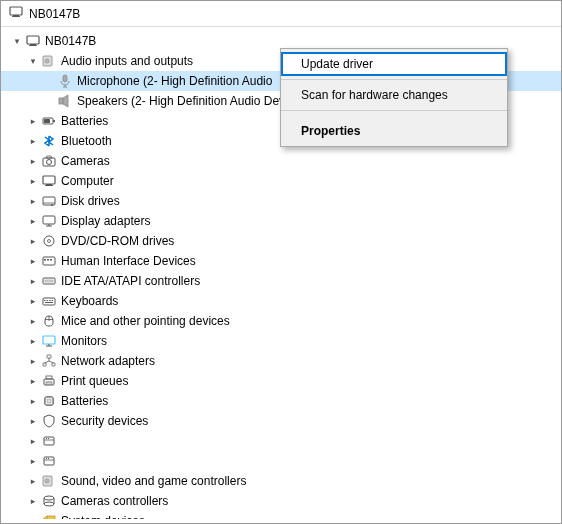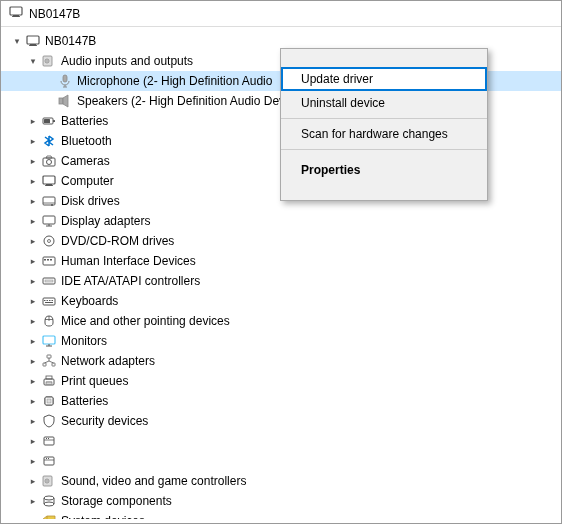--- a/index.html
+++ b/index.html
@@ -73,26 +73,26 @@
     }
     .tree-item .item-label {
       font-size: 12px;
       color: #000;
     }
     
     .context-menu {
       position: absolute;
       top: 48px;
       left: 280px;
-      width: 208px;
+      width: 228px;
       background: #f0f0f0;
       border: 1px solid #aaa;
       box-shadow: 3px 3px 6px rgba(0,0,0,0.3);
       z-index: 100;
-      padding: 18px 0;
+      padding: 3px 0;
     }
     .context-menu-item {
       padding: 5px 20px;
       font-size: 12px;
       color: #000;
       cursor: pointer;
       display: block;
     }
     .context-menu-item.highlighted {
       background: #fff;
@@ -462,38 +462,37 @@
           <span style="font-size:9px;color:#555;">▸</span>
         </span>
         <span class="item-icon">
           <svg width="14" height="14" viewBox="0 0 14 14">
             <ellipse cx="7" cy="4" rx="5" ry="2" fill="none" stroke="#555" stroke-width="1"></ellipse>
             <line x1="2" y1="4" x2="2" y2="10" stroke="#555" stroke-width="1"></line>
             <line x1="12" y1="4" x2="12" y2="10" stroke="#555" stroke-width="1"></line>
             <ellipse cx="7" cy="10" rx="5" ry="2" fill="none" stroke="#555" stroke-width="1"></ellipse>
           </svg>
         </span>
-        <span class="item-label">Storage components</span>
+        <span class="item-label">Cameras controllers</span>
       </div>
       <div class="tree-item">
         <span style="width:16px" class="indent"></span>
         <span class="expand-icon">
           <span style="font-size:9px;color:#555;">▸</span>
         </span>
         <span class="item-icon">
           <svg width="14" height="14" viewBox="0 0 14 14">
             <path d="M1 10 L1 5 L5 2 L13 2 L13 10 Z" fill="#e8c84a" stroke="#b8943a" stroke-width="0.8"></path>
             <path d="M1 10 L5 7 L5 2" fill="none" stroke="#b8943a" stroke-width="0.8"></path>
           </svg>
         </span>
         <span class="item-label">System devices</span>
       </div>
     </div>
 </div>
 
 <div class="context-menu" id="context-menu">
 <div class="context-menu-item highlighted">Update driver</div>
-    <div class="context-menu-item">Uninstall device</div>
     <div class="context-menu-separator"></div>
     <div class="context-menu-item">Scan for hardware changes</div>
     <div class="context-menu-separator"></div>
     <div class="context-menu-item bold-item">Properties</div>
   </div>
 
 </body></html>

